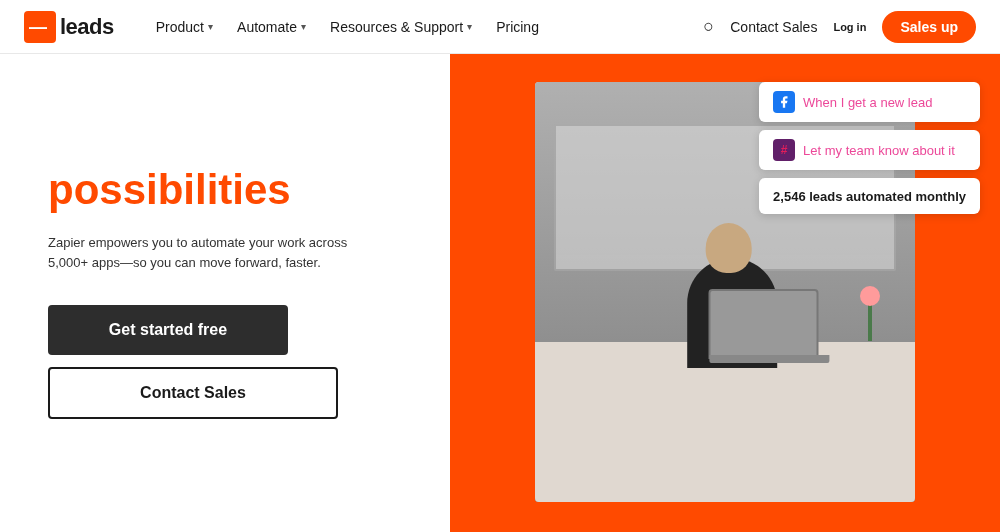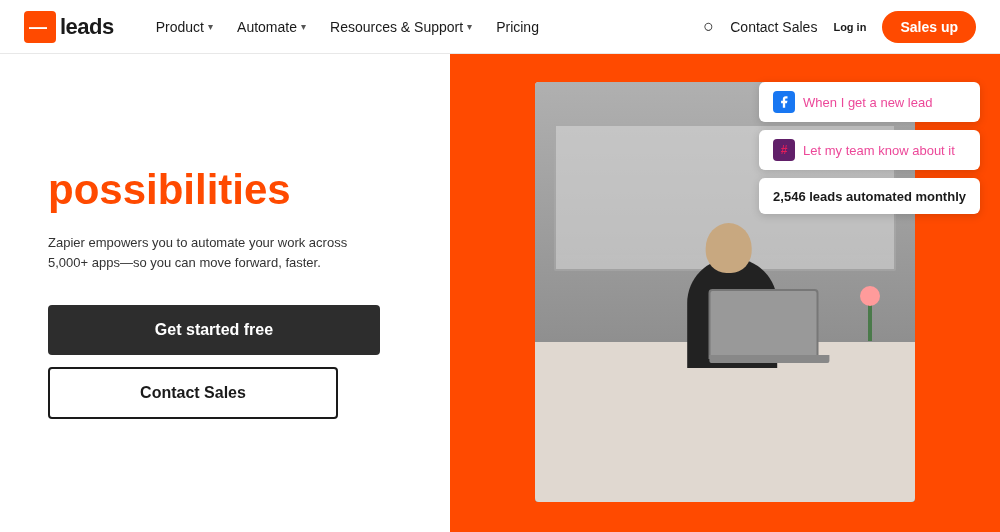--- a/index.html
+++ b/index.html
@@ -47,21 +47,21 @@
     }
     .hero-heading-orange {
       font-size: 42px; font-weight: 800; line-height: 1.1;
       color: #ff4a00; margin-bottom: 20px; display: block;
     }
     .hero-subtext {
       font-size: 13px; color: #333; line-height: 1.55;
       margin-bottom: 32px; max-width: 300px;
     }
     .btn-primary {
-      display: block; width: 332px;
+      display: block; width: 240px;
       background: #2d2d2d; color: #fff;
       font-size: 16px; font-weight: 600;
       padding: 16px 20px; text-align: center;
       border-radius: 4px; cursor: pointer; border: none;
       margin-bottom: 12px;
     }
     .btn-secondary {
       display: block; width: 290px;
       background: #fff; color: #1a1a1a;
       font-size: 16px; font-weight: 600;

